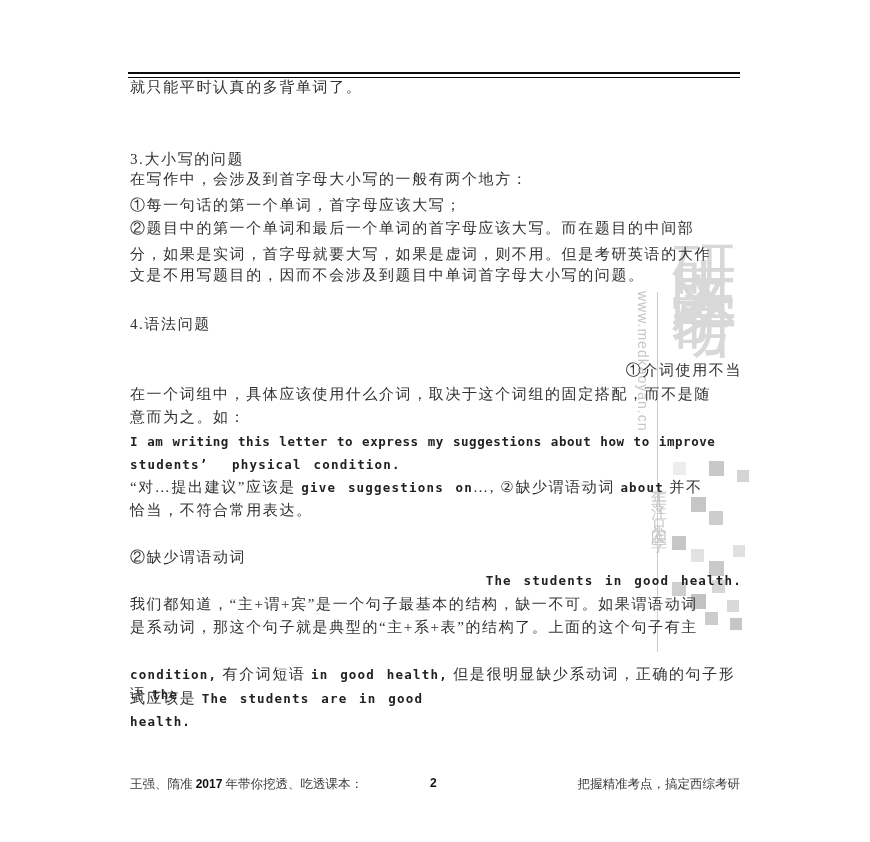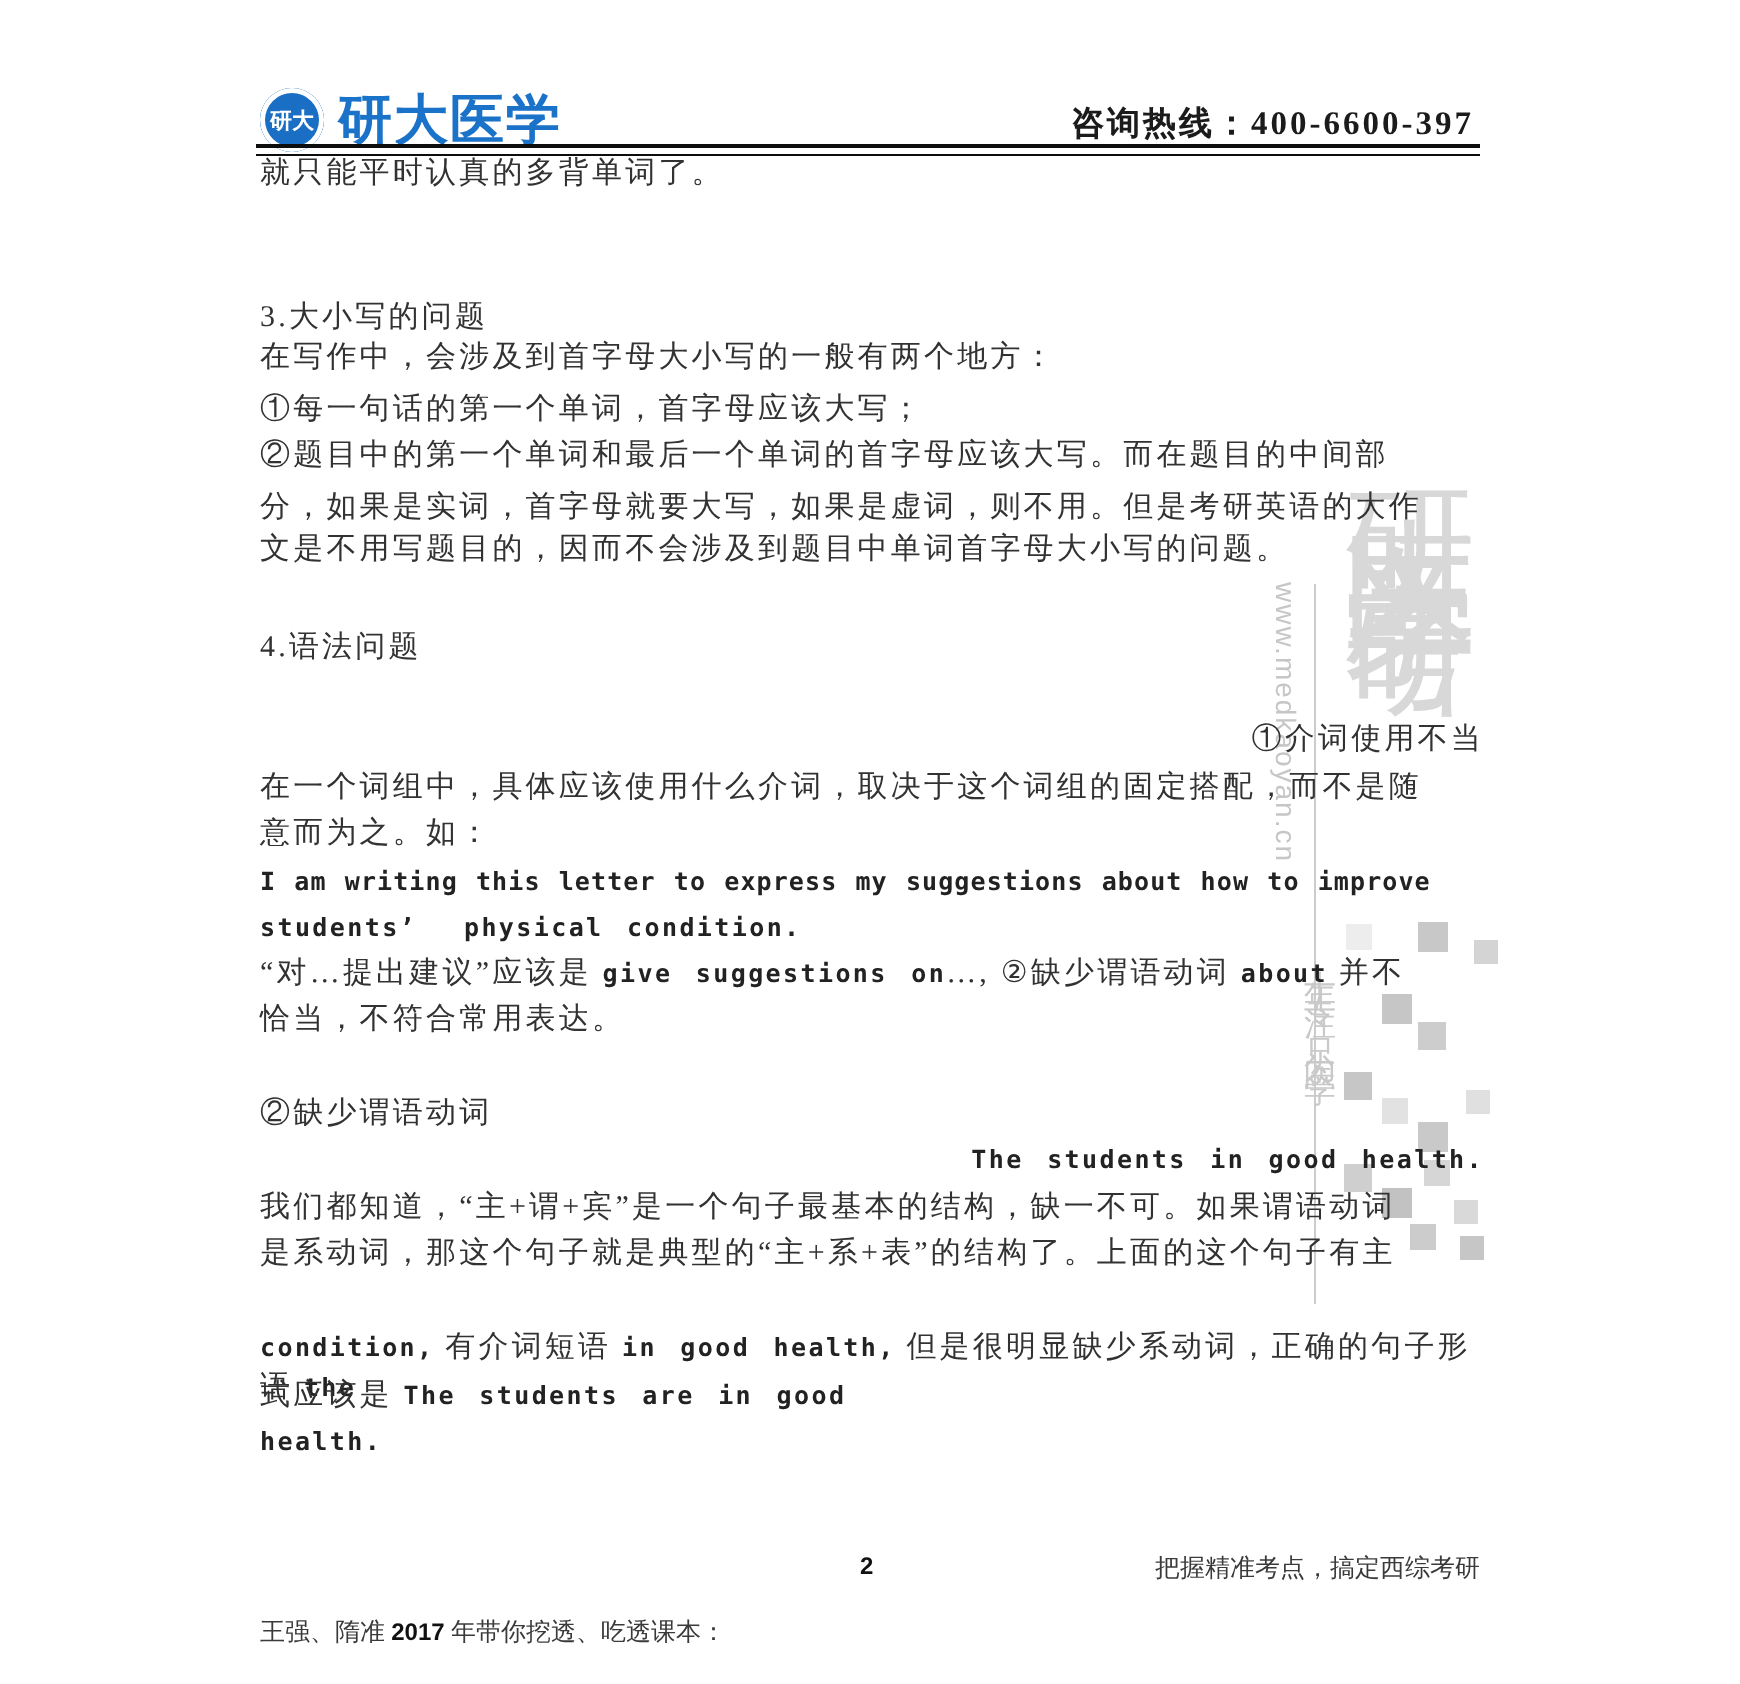--- a/index.html
+++ b/index.html
@@ -54,21 +54,21 @@
     position:absolute;left:648px;top:472px;writing-mode:vertical-rl;
     font-size:16px;letter-spacing:6px;color:#c9c9c9;white-space:pre;
   }
   .wm-square{position:absolute;z-index:0;}
   .tline,.logo,.hotline,.header-rule,.footer,.wm-url{z-index:1;}
   
   .footer{
     position:absolute;left:130px;right:130px;top:776px;height:18px;
     font-size:12.5px;color:#3a3a3a;white-space:pre;
   }
-  .footer .f-left{position:absolute;left:0;top:0;margin-top:32px;}
+  .footer .f-left{position:absolute;left:0;top:0;}
   .footer .f-year{font-weight:bold;color:#111;font-family:"Liberation Sans","DejaVu Sans",sans-serif;font-size:12px;}
   .footer .f-num{
     position:absolute;left:300px;top:0;font-weight:bold;color:#111;
     font-family:"Liberation Sans","DejaVu Sans",sans-serif;font-size:12px;
   }
   .footer .f-right{position:absolute;right:0;top:0;}
 </style>
 </head>
 <body>
 
@@ -89,25 +89,20 @@
       <div class="wm-square" style="left: 691px; top: 549px; width: 13px; height: 13px; background: rgb(226, 226, 226);"></div>
       <div class="wm-square" style="left: 709px; top: 561px; width: 15px; height: 15px; background: rgb(201, 201, 201);"></div>
       <div class="wm-square" style="left: 712px; top: 580px; width: 13px; height: 13px; background: rgb(214, 214, 214);"></div>
       <div class="wm-square" style="left: 672px; top: 582px; width: 14px; height: 14px; background: rgb(207, 207, 207);"></div>
       <div class="wm-square" style="left: 691px; top: 594px; width: 15px; height: 15px; background: rgb(194, 194, 194);"></div>
       <div class="wm-square" style="left: 727px; top: 600px; width: 12px; height: 12px; background: rgb(217, 217, 217);"></div>
       <div class="wm-square" style="left: 705px; top: 612px; width: 13px; height: 13px; background: rgb(204, 204, 204);"></div>
       <div class="wm-square" style="left: 730px; top: 618px; width: 12px; height: 12px; background: rgb(198, 198, 198);"></div>
     </div>
 
-  <div class="logo">
-    <div class="logo-circle">研大</div>
-    <div class="logo-text">研大医学</div>
-  </div>
-  <div class="hotline">咨询热线：400-6600-397</div>
   <div class="header-rule"></div>
 
   <div id="lines">
       <div class="tline" style="top: 79px;"><span class="cn">就只能平时认真的多背单词了。</span></div>
       <div class="tline" style="top: 108px; margin-top: 43px;"><span class="cn">3.大小写的问题</span></div>
       <div class="tline" style="top: 171px;"><span class="cn">在写作中，会涉及到首字母大小写的一般有两个地方：</span></div>
       <div class="tline" style="top: 197px;"><span class="cn">①每一句话的第一个单词，首字母应该大写；</span></div>
       <div class="tline" style="top: 220px;"><span class="cn">②题目中的第一个单词和最后一个单词的首字母应该大写。而在题目的中间部</span></div>
       <div class="tline" style="top: 246px;"><span class="cn">分，如果是实词，首字母就要大写，如果是虚词，则不用。但是考研英语的大作</span></div>
       <div class="tline" style="top: 267px;"><span class="cn">文是不用写题目的，因而不会涉及到题目中单词首字母大小写的问题。</span></div>

